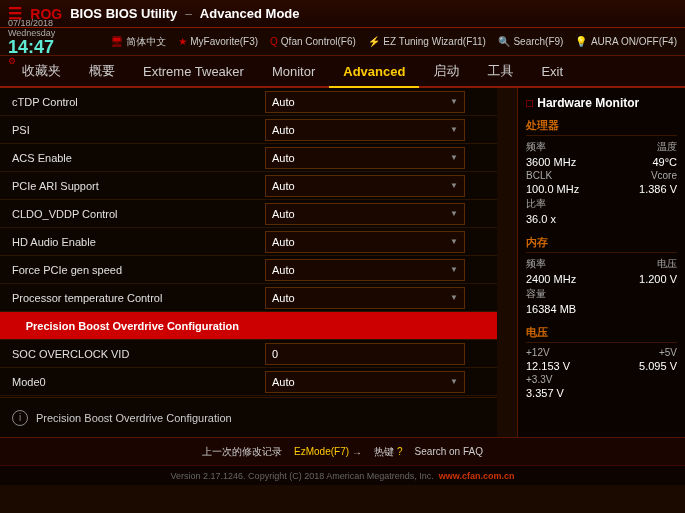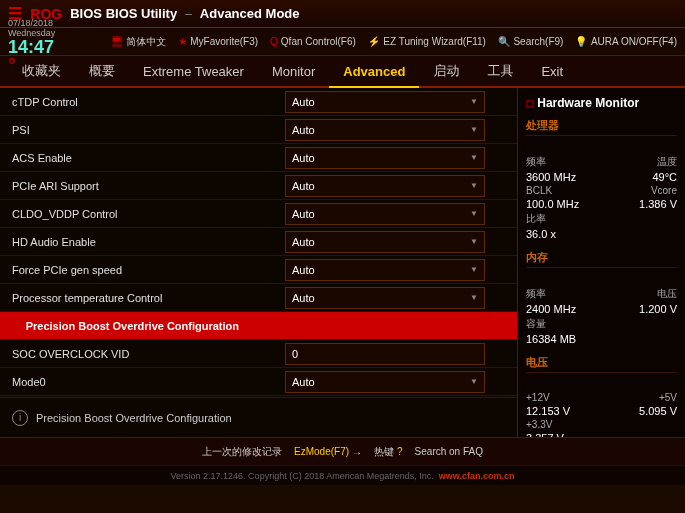--- a/index.html
+++ b/index.html
@@ -104,20 +104,21 @@
     .nav-tab.active {
       color: #ffcc00;
       border-bottom: 2px solid #ffcc00;
       font-weight: bold;
     }
 
     
     .main-layout {
       display: flex;
       height: calc(513px - 28px - 28px - 32px - 28px - 20px);
+      gap: 20px;
     }
 
     
     .content-area {
       flex: 1;
       background: #0d0500;
       overflow: hidden;
       display: flex;
       flex-direction: column;
     }
@@ -238,21 +239,21 @@
     }
     .hw-section {
       margin-bottom: 10px;
     }
     .hw-section-title {
       color: #cc6600;
       font-size: 11px;
       font-weight: bold;
       border-bottom: 1px solid #3a1500;
       padding-bottom: 2px;
-      margin-bottom: 19px;
+      margin-bottom: 4px;
     }
     .hw-row {
       display: flex;
       justify-content: space-between;
       margin-bottom: 2px;
     }
     .hw-label {
       color: #aaaaaa;
       font-size: 10px;
     }

